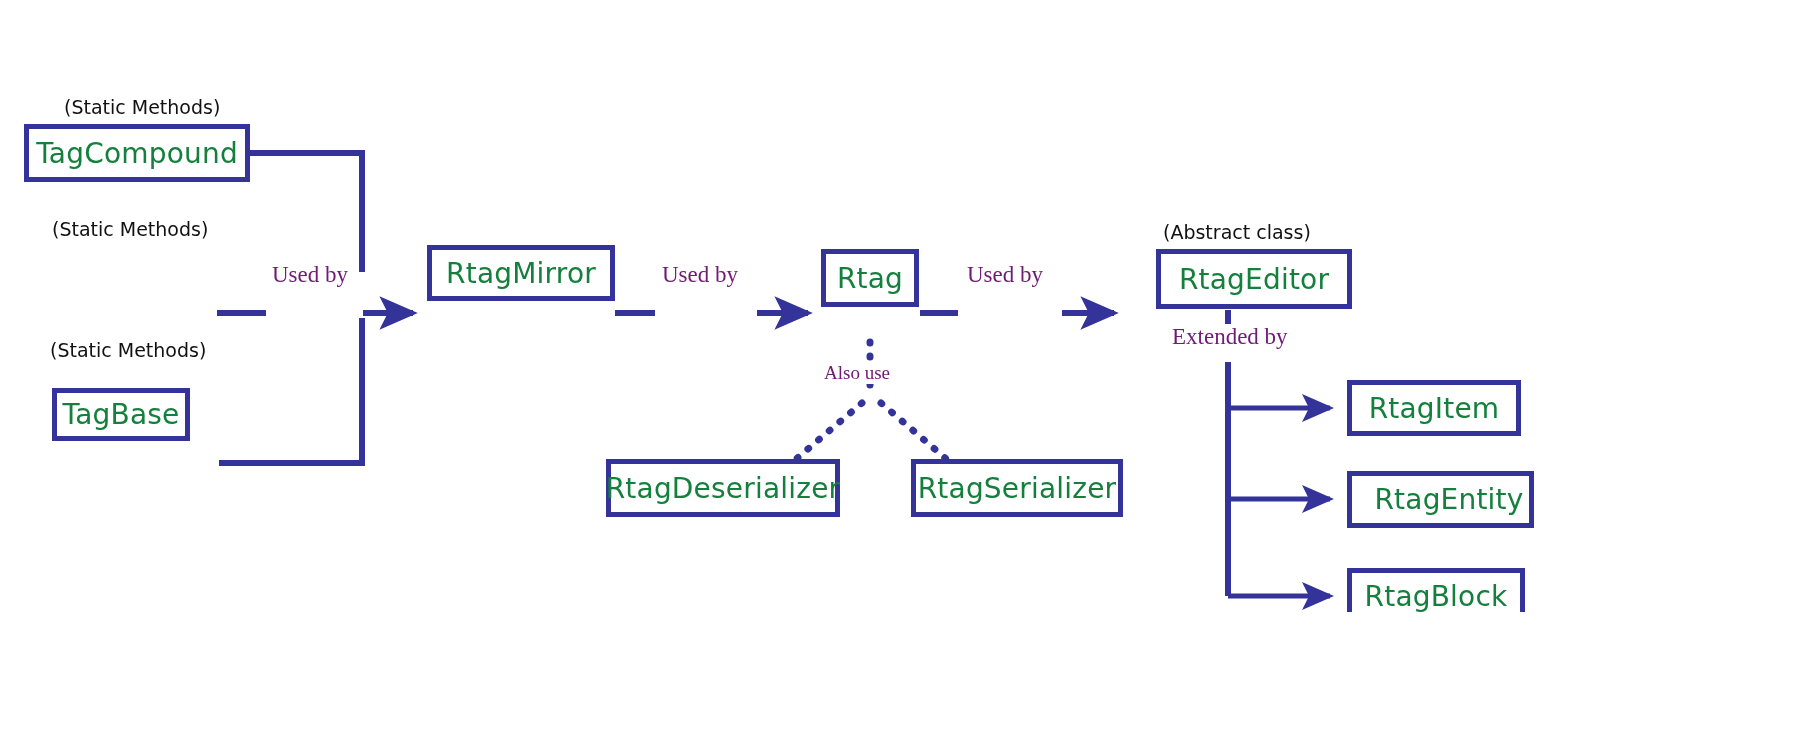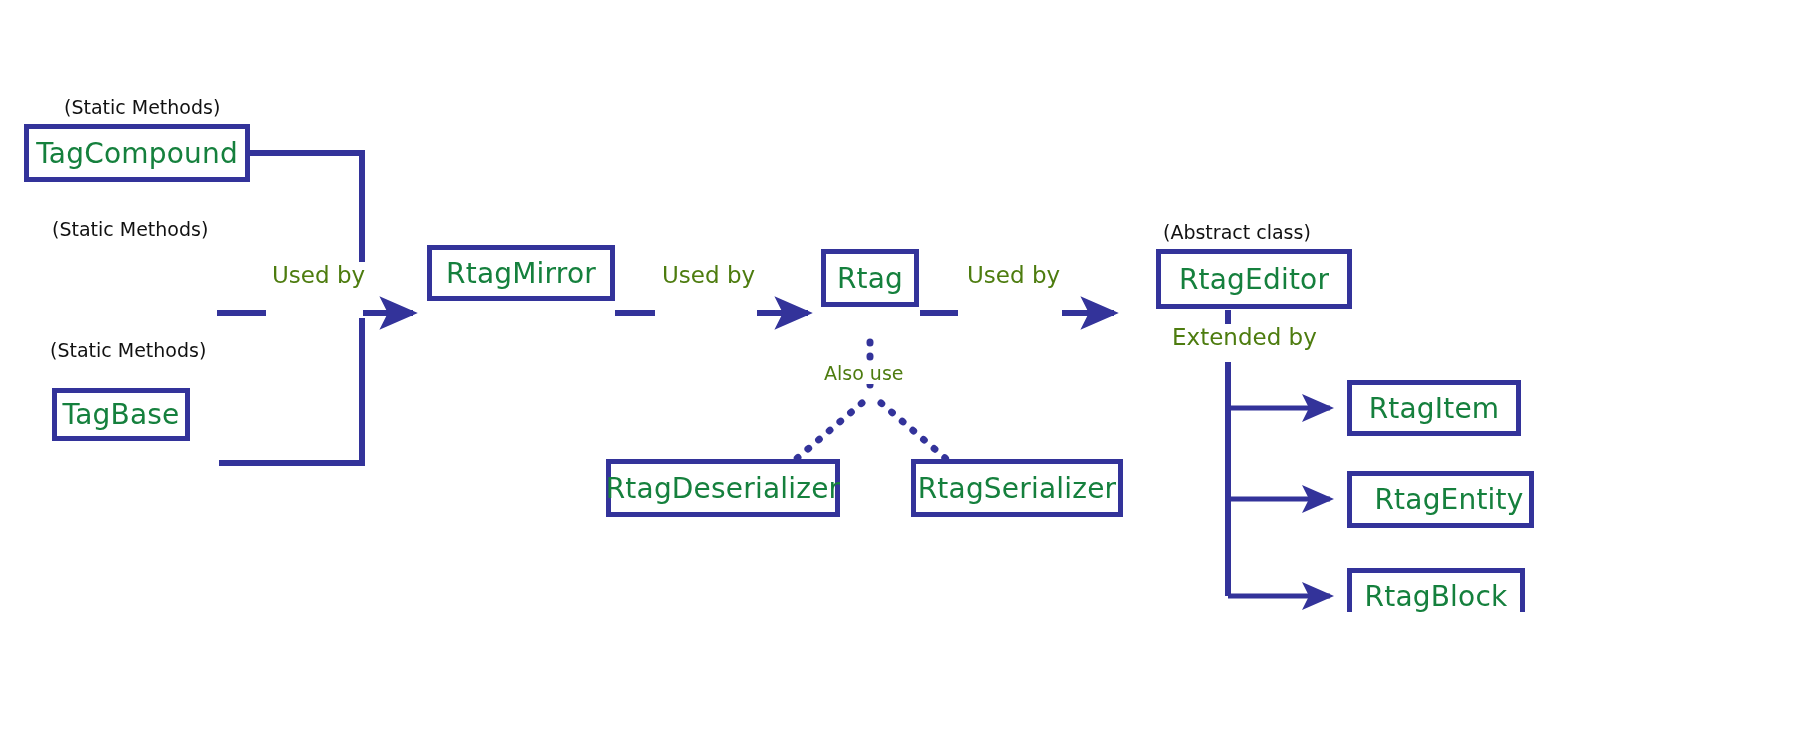--- a/index.html
+++ b/index.html
@@ -17,25 +17,26 @@
     white-space:nowrap;
   }
   .stereo{
     position:absolute;
     color:#111111;
     font-size:19px;
     white-space:nowrap;
   }
   .edgelabel{
     position:absolute;
-    color:#4d7c0f;
+    color:#701a75;
     font-size:23px;
     background:#ffffff;
     white-space:nowrap;
     padding:0 4px;
+    font-family:Liberation Serif, serif;
   }
   svg.wires{position:absolute;left:0;top:0;width:1810px;height:750px;overflow:visible;}
   .solid{stroke:#33339A;stroke-width:6;fill:none;}
   .solid-thin{stroke:#33339A;stroke-width:5;fill:none;}
   .dotted{stroke:#33339A;stroke-width:7;fill:none;stroke-linecap:round;stroke-dasharray:1 13;}
 </style>
 </head>
 <body>
 
 <div id="canvas">

